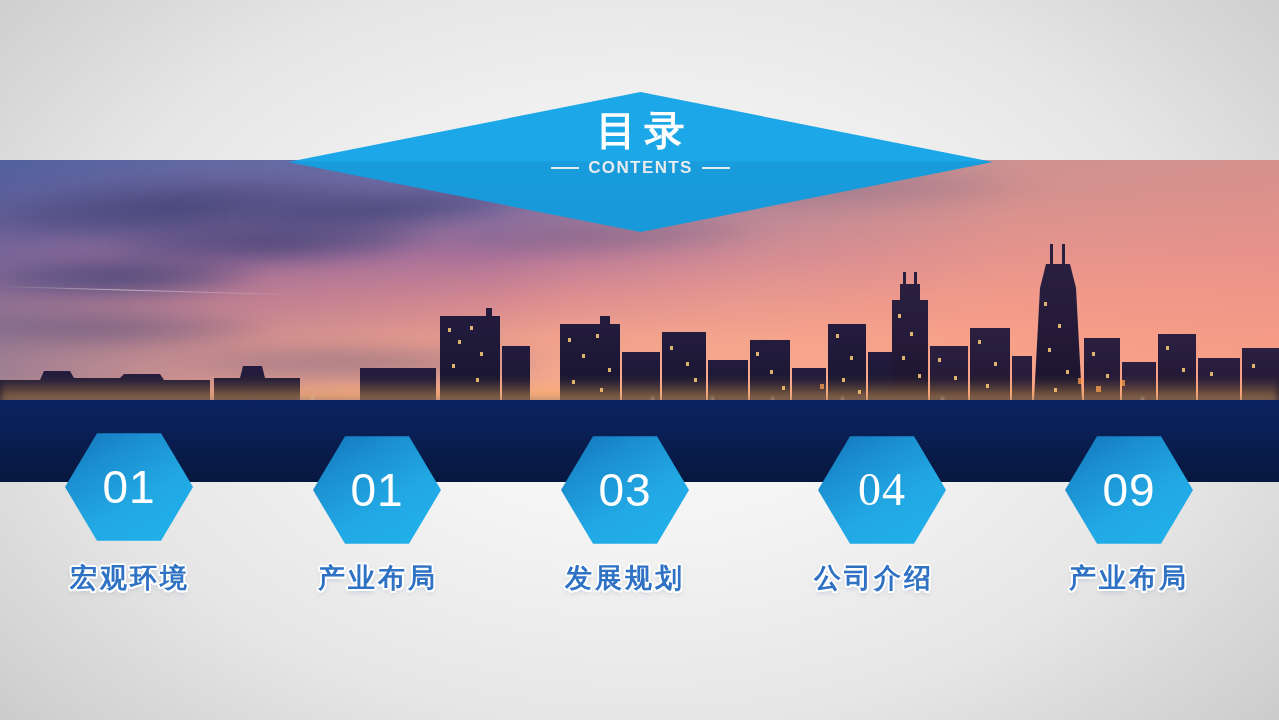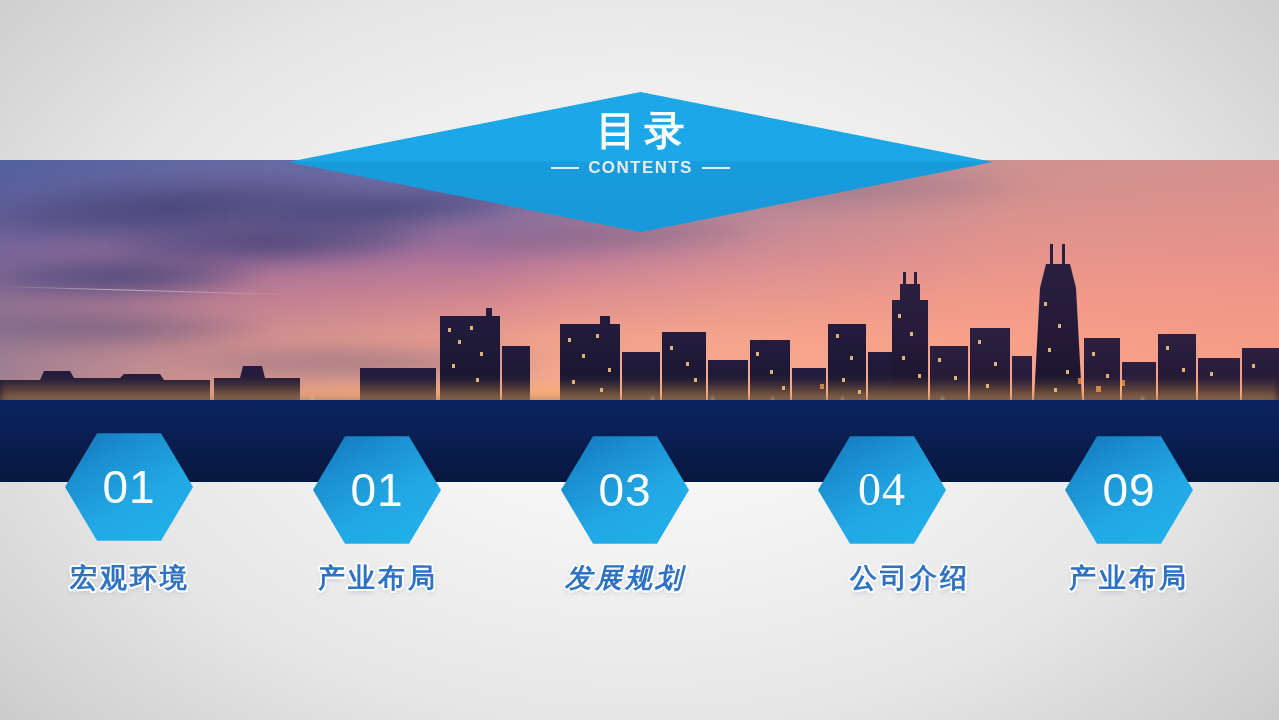--- a/index.html
+++ b/index.html
@@ -303,17 +303,17 @@
     <span class="hex-shape"></span>
     <span class="hex-num">04</span>
   </div>
   <div class="hex" style="left:1065px; top:434px;">
     <span class="hex-shape"></span>
     <span class="hex-num">09</span>
   </div>
 
   <div class="hex-label" style="left:10px;   top:560px;">宏观环境</div>
   <div class="hex-label" style="left:258px;  top:560px;">产业布局</div>
-  <div class="hex-label" style="left:505px;  top:560px;font-style:italic;">发展规划</div>
-  <div class="hex-label" style="left:730px;  top:560px;text-align:right;">公司介绍</div>
+  <div class="hex-label" style="left:505px;  top:560px;">发展规划</div>
+  <div class="hex-label" style="left:754px;  top:560px;">公司介绍</div>
   <div class="hex-label" style="left:1009px; top:560px;">产业布局</div>
 
 </div>
 
 </body></html>

